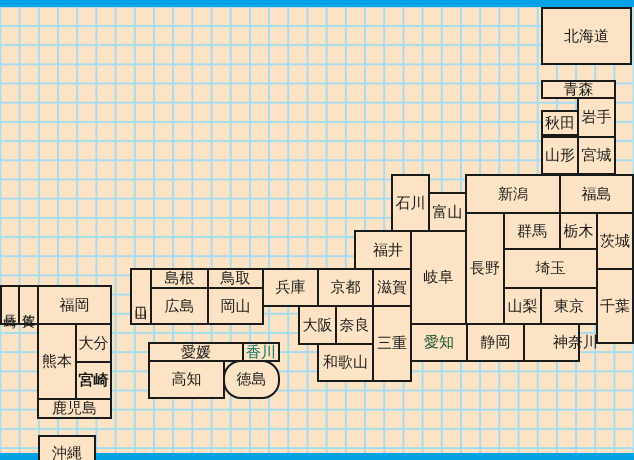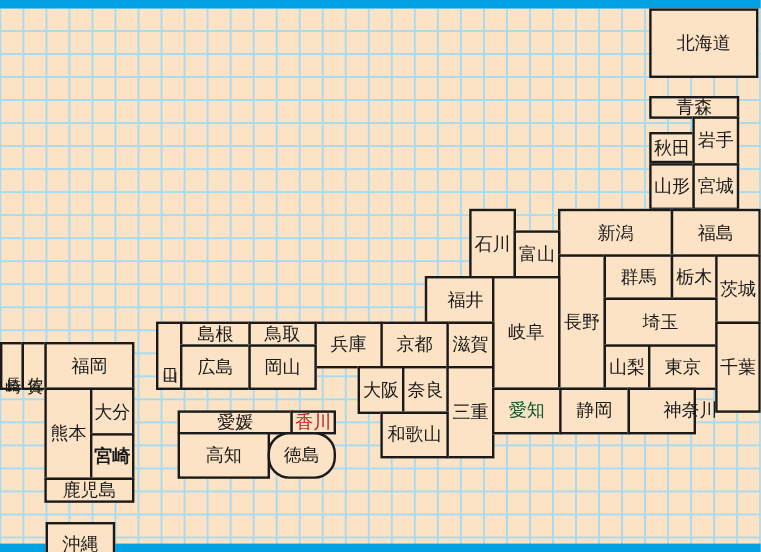--- a/index.html
+++ b/index.html
@@ -84,21 +84,21 @@
       <div class="pref" style="left: 317px; top: 343px; width: 57px; height: 39px; background: rgb(252, 227, 197); border-color: rgb(26, 26, 26); color: rgb(26, 26, 26);">和歌山</div>
       <div class="pref" style="left: 410px; top: 323px; width: 58px; height: 39px; background: rgb(252, 227, 197); border-color: rgb(26, 26, 26); color: #14532d;">愛知</div>
       <div class="pref" style="left: 466px; top: 323px; width: 59px; height: 39px; background: rgb(252, 227, 197); border-color: rgb(26, 26, 26); color: rgb(26, 26, 26);">静岡</div>
       <div class="pref" style="left: 523px; top: 323px; width: 57px; height: 39px; background: rgb(252, 227, 197); border-color: rgb(26, 26, 26); color: rgb(26, 26, 26); padding-left: 48px;">神奈川</div>
       <div class="pref vertical" style="left: 130px; top: 268px; width: 22px; height: 57px; background: rgb(252, 227, 197); border-color: rgb(26, 26, 26); color: rgb(26, 26, 26);">山口</div>
       <div class="pref" style="left: 150px; top: 268px; width: 59px; height: 21px; background: rgb(252, 227, 197); border-color: rgb(26, 26, 26); color: rgb(26, 26, 26);">島根</div>
       <div class="pref" style="left: 207px; top: 268px; width: 57px; height: 21px; background: rgb(252, 227, 197); border-color: rgb(26, 26, 26); color: rgb(26, 26, 26);">鳥取</div>
       <div class="pref" style="left: 150px; top: 287px; width: 59px; height: 38px; background: rgb(252, 227, 197); border-color: rgb(26, 26, 26); color: rgb(26, 26, 26);">広島</div>
       <div class="pref" style="left: 207px; top: 287px; width: 57px; height: 38px; background: rgb(252, 227, 197); border-color: rgb(26, 26, 26); color: rgb(26, 26, 26);">岡山</div>
       <div class="pref" style="left: 148px; top: 342px; width: 96px; height: 20px; background: rgb(252, 227, 197); border-color: rgb(26, 26, 26); color: rgb(26, 26, 26);">愛媛</div>
-      <div class="pref" style="left: 242px; top: 342px; width: 38px; height: 20px; background: rgb(252, 227, 197); border-color: rgb(26, 26, 26); color: #b91c1c;">香川</div>
+      <div class="pref" style="left: 242px; top: 342px; width: 38px; height: 20px; background: rgb(252, 227, 197); border-color: rgb(26, 26, 26); color: #0f766e;">香川</div>
       <div class="pref" style="left: 148px; top: 360px; width: 77px; height: 39px; background: rgb(252, 227, 197); border-color: rgb(26, 26, 26); color: rgb(26, 26, 26);">高知</div>
       <div class="pref" style="left: 223px; top: 360px; width: 57px; height: 39px; background: rgb(252, 227, 197); border-color: rgb(26, 26, 26); color: rgb(26, 26, 26); border-radius: 18px;">徳島</div>
       <div class="pref vertical" style="left: 0px; top: 285px; width: 20px; height: 40px; background: rgb(252, 227, 197); border-color: rgb(26, 26, 26); color: rgb(26, 26, 26);">長崎</div>
       <div class="pref vertical" style="left: 18px; top: 285px; width: 21px; height: 40px; background: rgb(252, 227, 197); border-color: rgb(26, 26, 26); color: rgb(26, 26, 26);">佐賀</div>
       <div class="pref" style="left: 37px; top: 285px; width: 75px; height: 40px; background: rgb(252, 227, 197); border-color: rgb(26, 26, 26); color: rgb(26, 26, 26);">福岡</div>
       <div class="pref" style="left: 37px; top: 323px; width: 40px; height: 77px; background: rgb(252, 227, 197); border-color: rgb(26, 26, 26); color: rgb(26, 26, 26);">熊本</div>
       <div class="pref" style="left: 75px; top: 323px; width: 37px; height: 40px; background: rgb(252, 227, 197); border-color: rgb(26, 26, 26); color: rgb(26, 26, 26);">大分</div>
       <div class="pref" style="left: 75px; top: 361px; width: 37px; height: 39px; background: rgb(252, 227, 197); border-color: rgb(26, 26, 26); color: rgb(26, 26, 26); font-weight: bold;">宮崎</div>
       <div class="pref" style="left: 37px; top: 398px; width: 75px; height: 21px; background: rgb(252, 227, 197); border-color: rgb(26, 26, 26); color: rgb(26, 26, 26);">鹿児島</div>
       <div class="pref" style="left: 38px; top: 435px; width: 58px; height: 36px; background: rgb(252, 227, 197); border-color: rgb(26, 26, 26); color: rgb(26, 26, 26); text-align: right;">沖縄</div>

